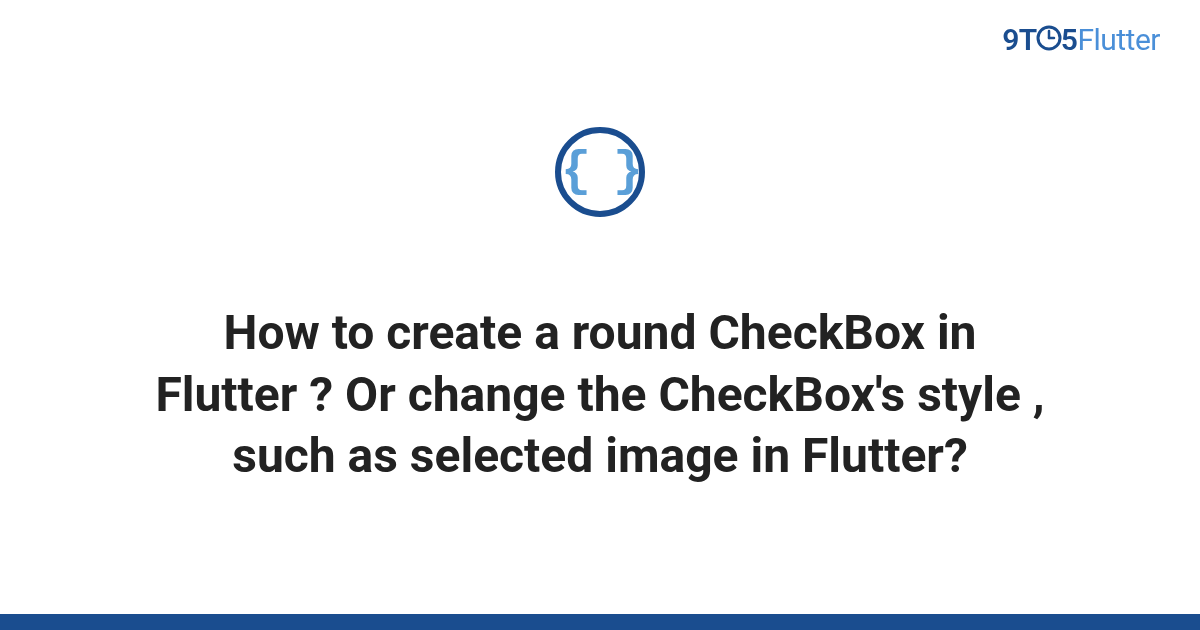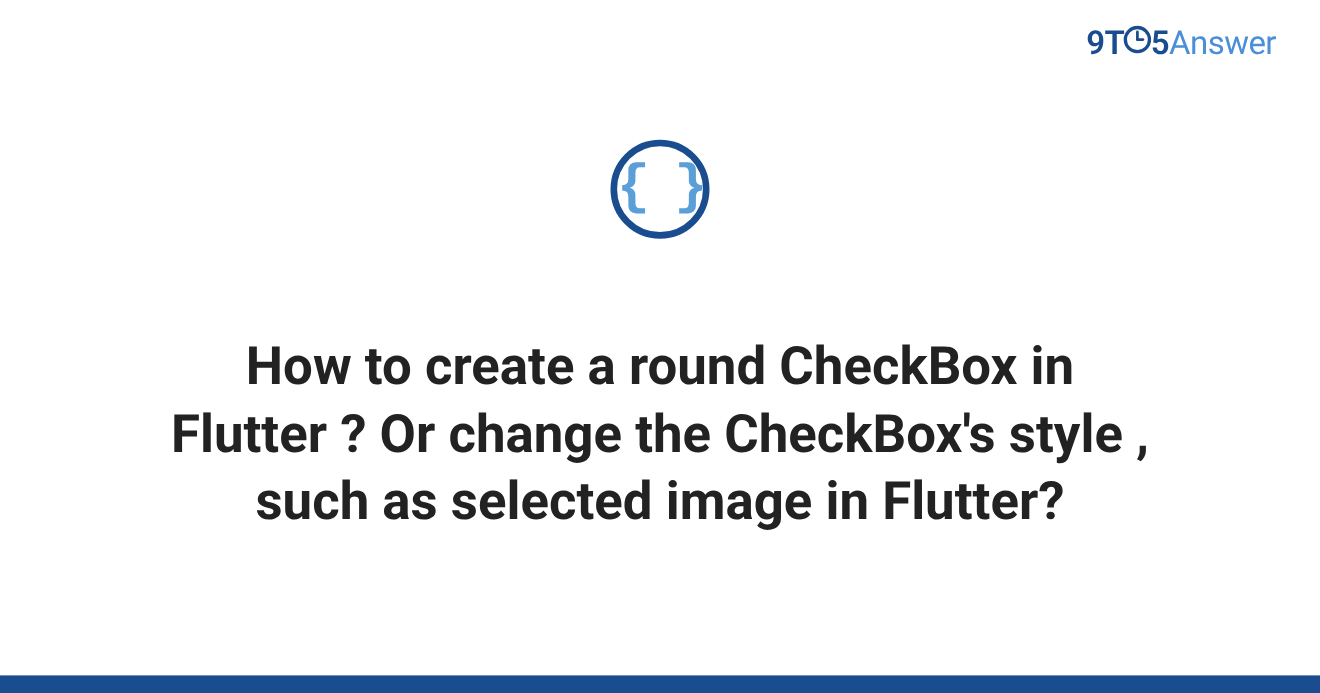--- a/index.html
+++ b/index.html
@@ -92,21 +92,21 @@
     }
   </style>
 </head>
 <body>
 
 <div class="logo">
   <span class="nine">9</span><span class="t">T</span><span class="clock-icon"><svg width="26" height="26" viewBox="0 0 26 26">
         <circle cx="13" cy="13" r="11" fill="none" stroke="#1a4d8f" stroke-width="3"></circle>
         <line x1="13" y1="13" x2="13" y2="6" stroke="#1a4d8f" stroke-width="2.5" stroke-linecap="round"></line>
         <line x1="13" y1="13" x2="18" y2="13" stroke="#1a4d8f" stroke-width="2.5" stroke-linecap="round"></line>
-      </svg></span><span class="five">5</span><span class="answer">Answer</span>
+      </svg></span><span class="five">5</span><span class="answer">Flutter</span>
 </div>
 
 <div class="content">
   <div class="category-icon">
     <span class="braces">{ }</span>
   </div>
   <h1 class="title">How to create a round CheckBox in Flutter ? Or change the CheckBox's style , such as selected image in Flutter?</h1>
 </div>
 
 <div class="footer-bar"></div>

